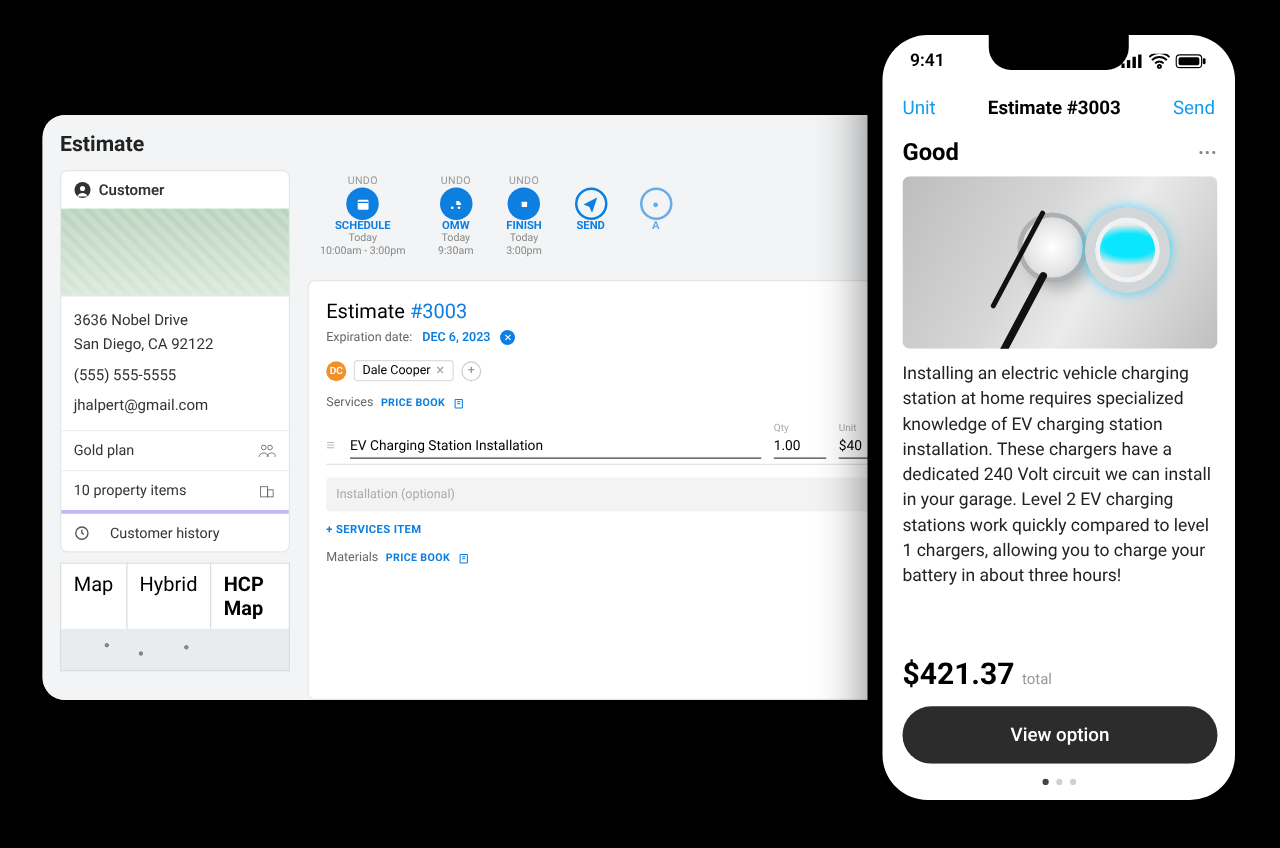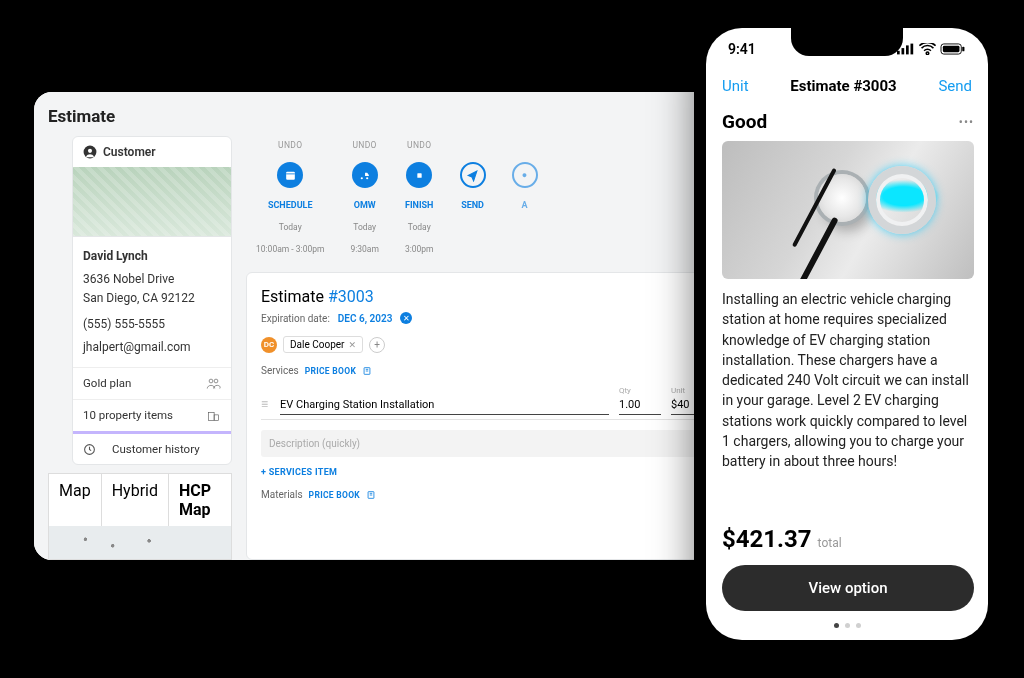--- a/index.html
+++ b/index.html
@@ -46,21 +46,20 @@
   }
 
   
   .cust-col { width: 184px; display:flex; flex-direction:column; gap:8px; }
   .card {
     background:#fff;
     border:1px solid #e4e6e8;
     border-radius:6px;
     font-size:12px;
     color:#333;
-    margin-left:24px;
   }
   .cust-header {
     display:flex; align-items:center; gap:6px;
     padding:8px 10px; font-weight:600; font-size:12px;
   }
   .cust-header svg { width:14px; height:14px; }
   .map-thumb {
     height:70px;
     background: #cfe1d0;
     background-image:
@@ -94,21 +93,21 @@
     border:1px solid #ddd; border-top:none;
   }
 
   
   .main-col { flex:1; display:flex; flex-direction:column; gap:10px; overflow:hidden; padding-right:14px; }
 
   .stepbar {
     display:flex; gap:26px; padding:4px 10px 8px 10px;
     font-size:9px; text-align:center;
   }
-  .step { display:flex; flex-direction:column; align-items:center; gap:12px;text-align:right; }
+  .step { display:flex; flex-direction:column; align-items:center; gap:0;text-align:right; }
   .step .undo { color:#999; font-size:8.5px; letter-spacing:.3px; }
   .step .dot {
     width:26px; height:26px; border-radius:50%;
     display:flex; align-items:center; justify-content:center;
     background:#0d7fe0; color:#fff;
   }
   .step.linebtn .dot { background:transparent; border:2px solid #0d7fe0; color:#0d7fe0; }
   .step .name { color:#0d7fe0; font-weight:700; font-size:9px; }
   .step .sub { color:#888; font-size:8.5px; }
   .step svg { width:13px; height:13px; fill:currentColor; }
@@ -256,21 +255,20 @@
           <div class="cust-header">
             <svg viewBox="0 0 24 24">
                 <circle cx="12" cy="12" r="11" fill="#333"></circle>
                 <circle cx="12" cy="10" r="3.5" fill="#fff"></circle>
                 <path d="M5 21c1-4 5-5 7-5s6 1 7 5" fill="#fff"></path>
               </svg>
             <span>Customer</span>
           </div>
           <div class="map-thumb"></div>
           <div class="cust-details">
-            <div class="name">David Lynch</div>
             <div>3636 Nobel Drive</div>
             <div>San Diego, CA 92122</div>
             <div style="margin-top:6px">(555) 555-5555</div>
             <div style="margin-top:4px">jhalpert@gmail.com</div>
           </div>
           <div class="row-line">
             <span>Gold plan</span>
             <svg viewBox="0 0 24 24">
                 <circle cx="8" cy="8" r="3"></circle>
                 <circle cx="16" cy="8" r="3"></circle>
@@ -396,21 +394,21 @@
             <div class="li-qty-col">
               <div class="li-lbl">Qty</div>
               <div class="li-val">1.00</div>
             </div>
             <div class="li-price-col">
               <div class="li-lbl">Unit</div>
               <div class="li-val">$40</div>
             </div>
           </div>
 
-          <div class="desc-box">Description (quickly)</div>
+          <div class="desc-box">Installation (optional)</div>
           <div class="add-serv">+ SERVICES ITEM</div>
 
           <div class="sec-label">
             <span>Materials</span>
             <span class="pb">PRICE BOOK</span>
             <svg viewBox="0 0 24 24" stroke-width="2">
                 <rect x="5" y="4" width="14" height="16" rx="1"></rect>
                 <path d="M9 8h6M9 12h6"></path>
               </svg>
           </div>

